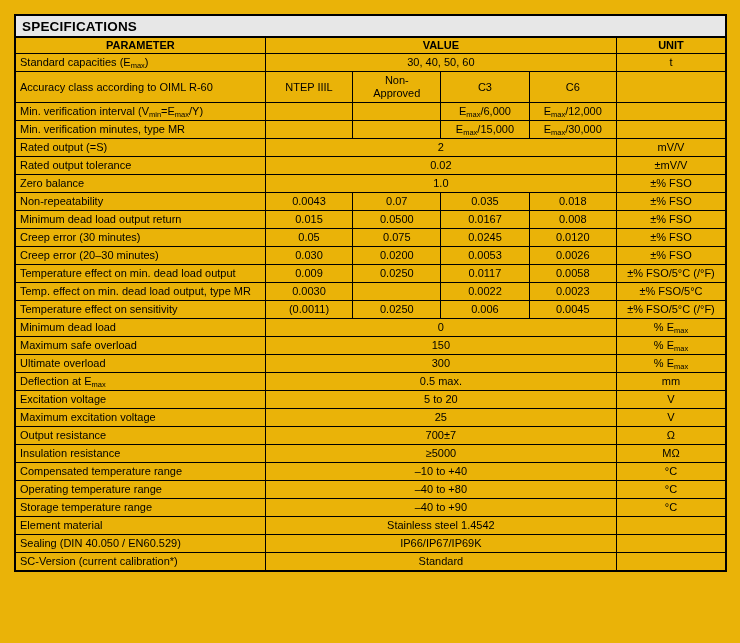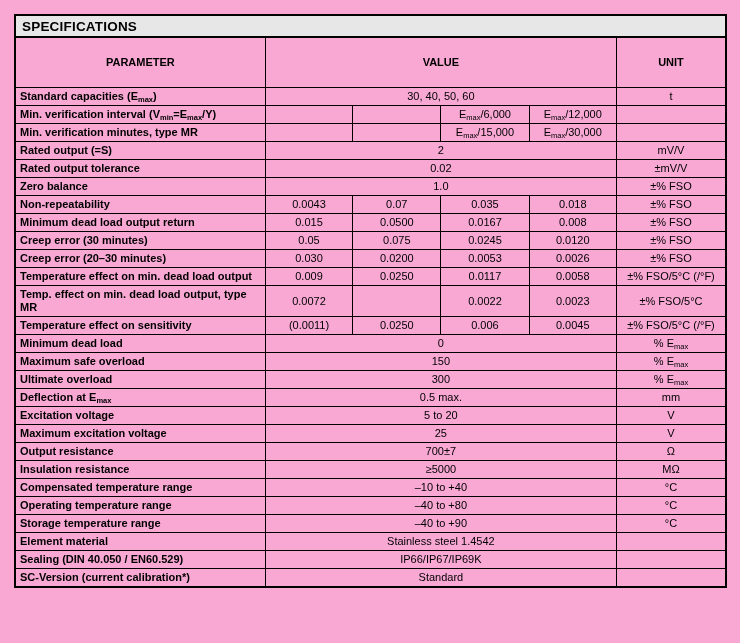--- a/index.html
+++ b/index.html
@@ -7,21 +7,21 @@
   body {
     width: 740px;
     height: 643px;
     font-family: "Liberation Sans", "DejaVu Sans", sans-serif;
     color: #000000;
   }
   .page {
     width: 740px;
     height: 643px;
     padding: 14px 13px 6px 14px;
-    background: #f9a8d4;
+    background: #eab308;
   }
   table.spec {
     width: 100%;
     border-collapse: collapse;
     table-layout: fixed;
     border: 2px solid #000000;
   }
   table.spec td, table.spec th {
     border: 1px solid #000000;
     font-size: 11px;
@@ -36,24 +36,24 @@
     line-height: 15px;
     font-weight: bold;
     text-align: left;
     padding: 3px 6px 2px 6px;
     letter-spacing: 0.2px;
     border-bottom: 2px solid #000000;
   }
   tr.head-row th {
     font-weight: bold;
     text-align: center;
-    padding: 18px 4px;
+    padding: 1px 4px;
   }
   td.param {
-    font-weight: bold;
+    font-weight: normal;
     text-align: left;
     padding-left: 5px;
   }
   td.val, td.unit {
     text-align: center;
     font-weight: normal;
   }
   td sub {
     font-size: 7.5px;
     line-height: 0;
@@ -83,20 +83,28 @@
         <th>UNIT</th>
       </tr>
     </thead>
     <tbody>
         <tr>
           <td class="param">Standard capacities (E<sub>max</sub>)</td>
           <td class="val" colspan="4">30, 40, 50, 60</td>
           <td class="unit">t</td>
         </tr>
         <tr>
+          <td class="param">Accuracy class according to OIML R-60</td>
+          <td class="val" colspan="1">NTEP IIIL</td>
+          <td class="val" colspan="1">Non-<br>Approved</td>
+          <td class="val" colspan="1">C3</td>
+          <td class="val" colspan="1">C6</td>
+          <td class="unit"></td>
+        </tr>
+        <tr>
           <td class="param">Min. verification interval (V<sub>min</sub>=E<sub>max</sub>/Y)</td>
           <td class="val" colspan="1"></td>
           <td class="val" colspan="1"></td>
           <td class="val" colspan="1">E<sub>max</sub>/6,000</td>
           <td class="val" colspan="1">E<sub>max</sub>/12,000</td>
           <td class="unit"></td>
         </tr>
         <tr>
           <td class="param">Min. verification minutes, type MR</td>
           <td class="val" colspan="1"></td>
@@ -155,21 +163,21 @@
         <tr>
           <td class="param">Temperature effect on min. dead load output</td>
           <td class="val" colspan="1">0.009</td>
           <td class="val" colspan="1">0.0250</td>
           <td class="val" colspan="1">0.0117</td>
           <td class="val" colspan="1">0.0058</td>
           <td class="unit">±% FSO/5°C (/°F)</td>
         </tr>
         <tr>
           <td class="param">Temp. effect on min. dead load output, type MR</td>
-          <td class="val" colspan="1">0.0072</td>
+          <td class="val" colspan="1">0.0030</td>
           <td class="val" colspan="1"></td>
           <td class="val" colspan="1">0.0022</td>
           <td class="val" colspan="1">0.0023</td>
           <td class="unit">±% FSO/5°C</td>
         </tr>
         <tr>
           <td class="param">Temperature effect on sensitivity</td>
           <td class="val" colspan="1">(0.0011)</td>
           <td class="val" colspan="1">0.0250</td>
           <td class="val" colspan="1">0.006</td>

